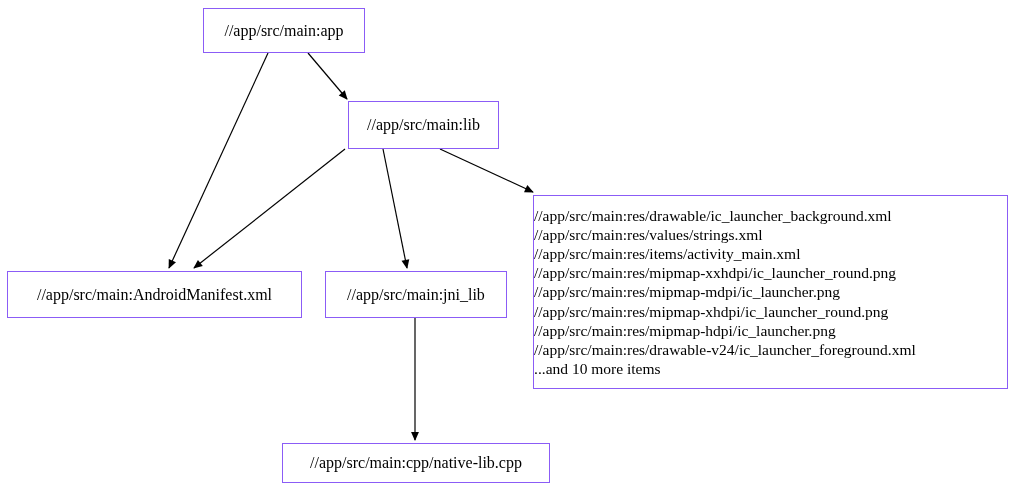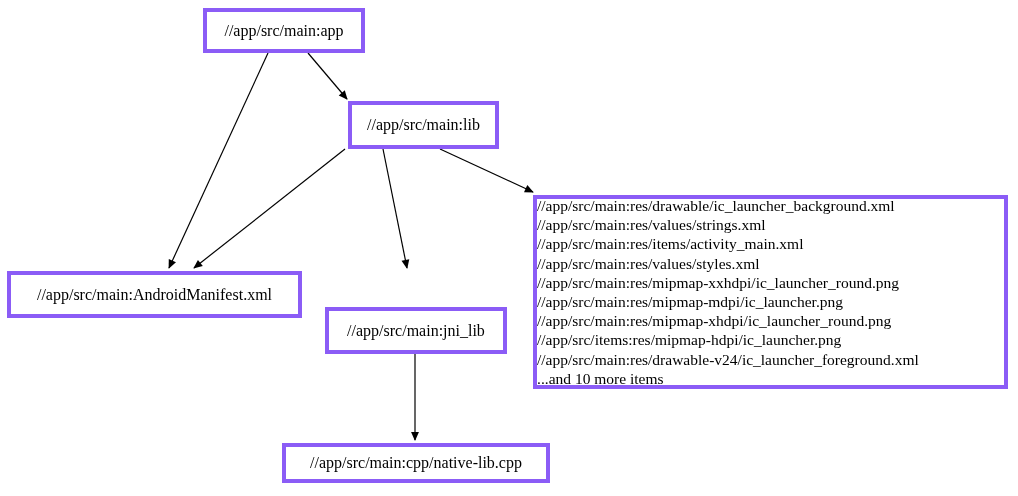--- a/index.html
+++ b/index.html
@@ -24,32 +24,32 @@
     height: 496px;
   }
   .edges line {
     stroke: #000000;
     stroke-width: 1.2;
   }
   .node {
     position: absolute;
     box-sizing: border-box;
     background: #ffffff;
-    border: 4px solid #8b5cf6;
+    border: 1px solid #8b5cf6;
     display: flex;
     align-items: center;
     justify-content: center;
     text-align: center;
     font-size: 16px;
     white-space: nowrap;
   }
   .node-app     { left: 203px; top: 8px;   width: 162px; height: 45px; }
   .node-lib     { left: 302px; top: 101px; width: 151px; height: 48px; margin-left: 46px; }
   .node-manifest{ left: 7px;   top: 271px; width: 295px; height: 47px; }
-  .node-jni     { left: 325px; top: 271px; width: 182px; height: 47px; margin-top: 36px; }
+  .node-jni     { left: 325px; top: 271px; width: 182px; height: 47px; }
   .node-native  { left: 282px; top: 443px; width: 268px; height: 40px; }
   .node-res {
     left: 533px; top: 195px; width: 475px; height: 194px;
     flex-direction: column;
     font-size: 15.5px;
     line-height: 19.2px;
     justify-content: center;
   }
   .res-line { width: 100%; text-align: left; }
 </style>
@@ -85,25 +85,24 @@
   </div>
 
   <div class="node node-jni">
     <span>//app/src/main:jni_lib</span>
   </div>
 
   <div class="node node-res">
     <div class="res-line">//app/src/main:res/drawable/ic_launcher_background.xml</div>
     <div class="res-line">//app/src/main:res/values/strings.xml</div>
     <div class="res-line">//app/src/main:res/items/activity_main.xml</div>
-    <div class="res-line">//app/src/main:res/values/styles.xml</div>
     <div class="res-line">//app/src/main:res/mipmap-xxhdpi/ic_launcher_round.png</div>
     <div class="res-line">//app/src/main:res/mipmap-mdpi/ic_launcher.png</div>
     <div class="res-line">//app/src/main:res/mipmap-xhdpi/ic_launcher_round.png</div>
-    <div class="res-line">//app/src/items:res/mipmap-hdpi/ic_launcher.png</div>
+    <div class="res-line">//app/src/main:res/mipmap-hdpi/ic_launcher.png</div>
     <div class="res-line">//app/src/main:res/drawable-v24/ic_launcher_foreground.xml</div>
     <div class="res-line">...and 10 more items</div>
   </div>
 
   <div class="node node-native">
     <span>//app/src/main:cpp/native-lib.cpp</span>
   </div>
 
 </div>
 

